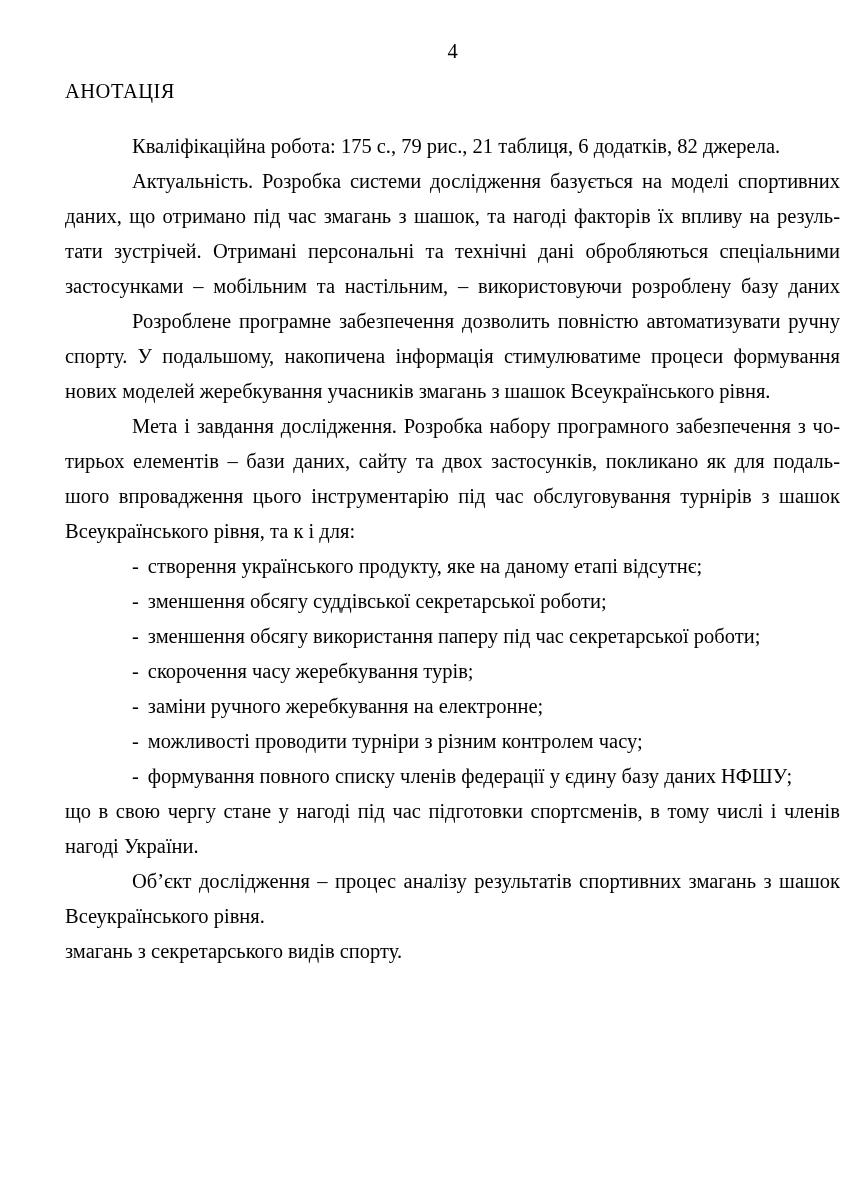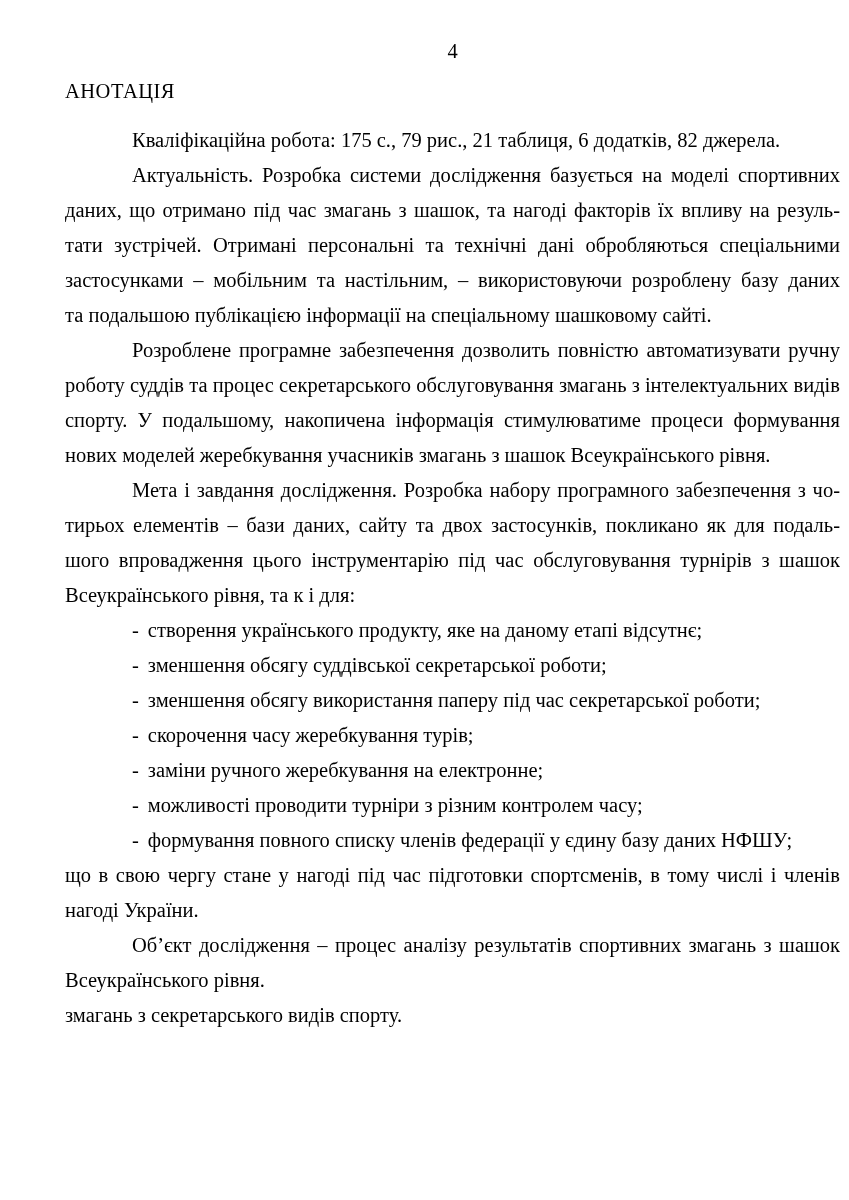--- a/index.html
+++ b/index.html
@@ -31,21 +31,21 @@
   }
   .doc-title {
     width: 775px;
     margin-top: 5px;
     font-size: 20.5px;
     line-height: 35px;
     text-align: left;
     letter-spacing: 0.5px;
   }
   .doc-body {
-    margin-top: 14px;
+    margin-top: 20px;
   }
   .para {
     margin: 0;
   }
   .line {
     width: 775px;
     font-size: 20.5px;
     line-height: 35px;
     text-align: justify;
     white-space: normal;
@@ -70,25 +70,23 @@
 
   <div class="doc-body text-col" id="doc-body">
       <div class="para">
         <div class="line first">Кваліфікаційна робота: 175 с., 79 рис., 21 таблиця, 6 додатків, 82 джерела.</div>
       </div>
       <div class="para">
         <div class="line fill first">Актуальність. Розробка системи дослідження базується на моделі спортивних</div>
         <div class="line fill">даних, що отримано під час змагань з шашок, та нагоді факторів їх впливу на резуль-</div>
         <div class="line fill">тати зустрічей. Отримані персональні та технічні дані обробляються спеціальними</div>
         <div class="line fill">застосунками – мобільним та настільним, – використовуючи розроблену базу даних</div>
-        <div class="line">та подальшою публікацією інформації на спеціальному шашковому сайті.</div>
       </div>
       <div class="para">
         <div class="line fill first">Розроблене програмне забезпечення дозволить повністю автоматизувати ручну</div>
-        <div class="line fill">роботу суддів та процес секретарського обслуговування змагань з інтелектуальних видів</div>
         <div class="line fill">спорту. У подальшому, накопичена інформація стимулюватиме процеси формування</div>
         <div class="line">нових моделей жеребкування учасників змагань з шашок Всеукраїнського рівня.</div>
       </div>
       <div class="para">
         <div class="line fill first">Мета і завдання дослідження. Розробка набору програмного забезпечення з чо-</div>
         <div class="line fill">тирьох елементів – бази даних, сайту та двох застосунків, покликано як для подаль-</div>
         <div class="line fill">шого впровадження цього інструментарію під час обслуговування турнірів з шашок</div>
         <div class="line">Всеукраїнського рівня, та к і для:</div>
       </div>
       <div class="para">

